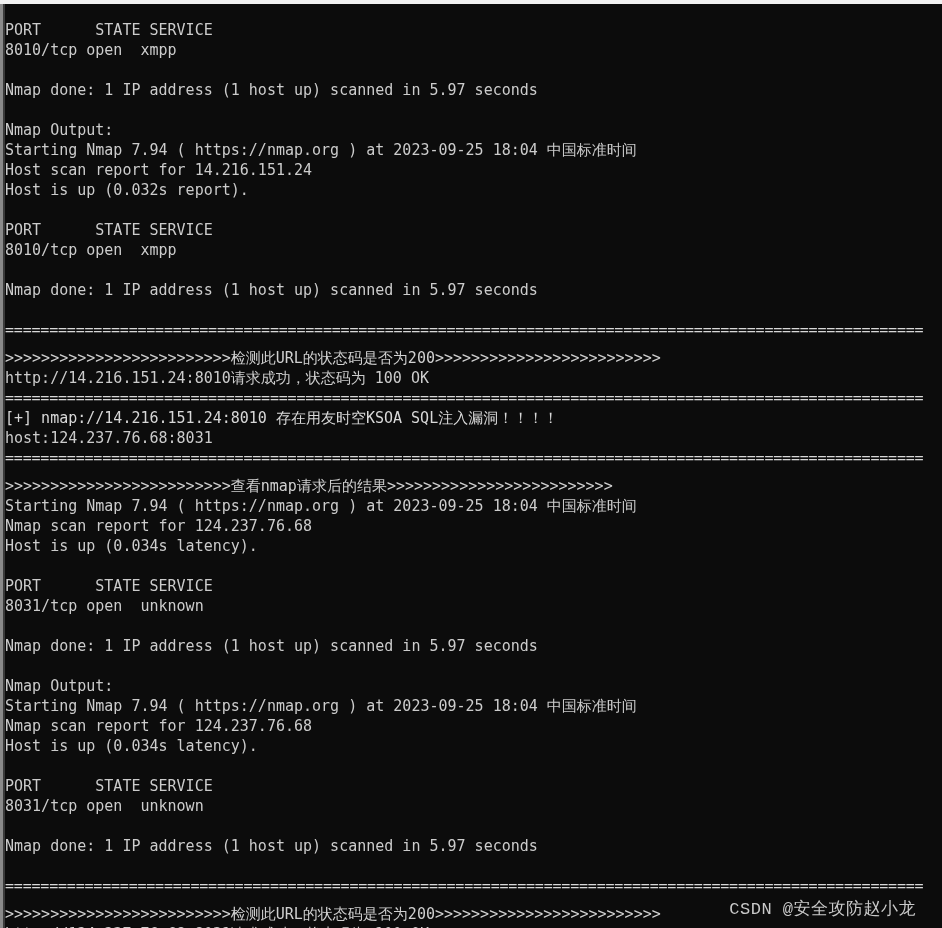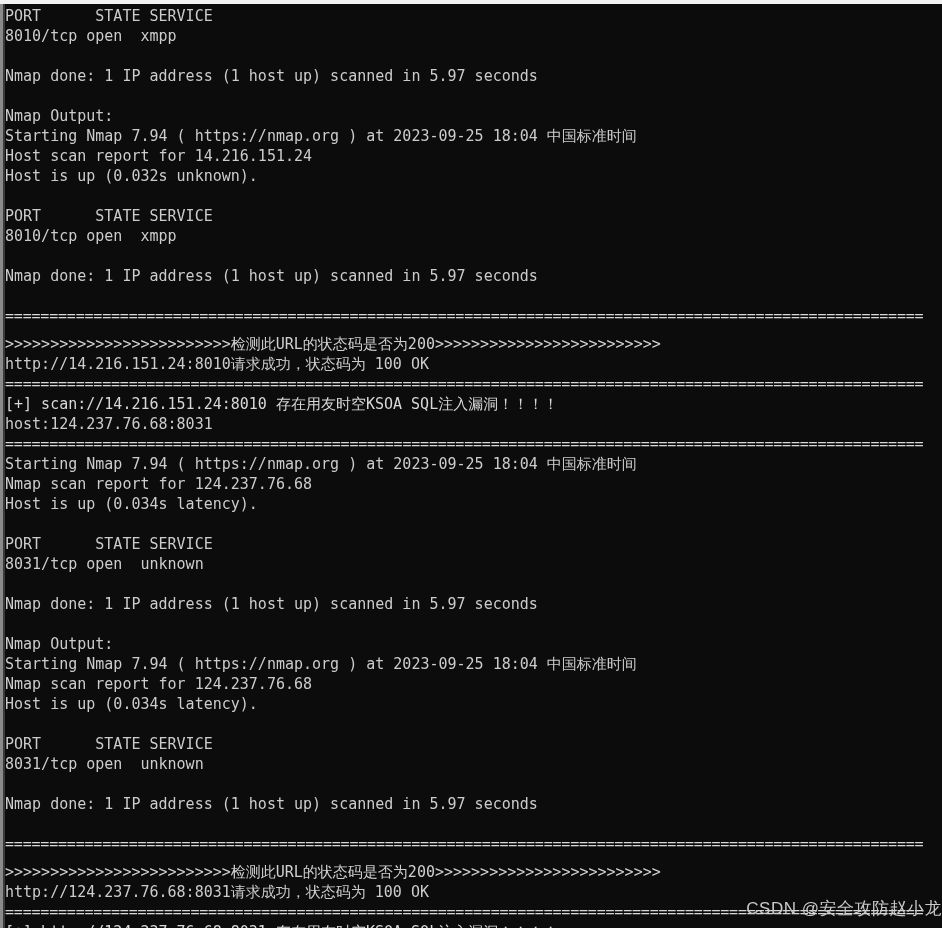--- a/index.html
+++ b/index.html
@@ -44,21 +44,21 @@
     left: 5px;
     width: 937px;
     height: 924px;
     overflow: hidden;
     font-family: "DejaVu Sans Mono", "Liberation Mono", monospace;
     font-size: 15px;
     line-height: 20px;
     letter-spacing: 0px;
     color: #cccccc;
     background: #0c0c0c;
-    padding-top: 2px;
+    padding-top: 16px;
     box-sizing: border-box;
   }
   .line {
     height: 20px;
     white-space: pre;
     overflow: hidden;
     font-family: "DejaVu Sans Mono", "Liberation Mono", monospace;
     font-size: 15px;
     line-height: 20px;
     color: #cccccc;
@@ -70,23 +70,23 @@
   }
   .line.banner {
     color: #d0d0d0;
     margin-top: 8px;
   }
   .line.finding {
     color: #d8d8d8;
   }
   #watermark {
     position: absolute;
-    right: 0;
+    right: 26px;
     bottom: 8px;
-    font-family: Liberation Sans, sans-serif;
+    font-family: Liberation Mono, monospace;
     font-size: 17px;
     color: #c9c9c9;
     letter-spacing: 0.5px;
     pointer-events: none;
   }
 </style>
 </head>
 <body>
 
 <div id="app">
@@ -97,34 +97,35 @@
 
   <div id="console">
       <div class="line text">PORT      STATE SERVICE</div>
       <div class="line text">8010/tcp open  xmpp</div>
       <div class="line blank">&nbsp;</div>
       <div class="line text">Nmap done: 1 IP address (1 host up) scanned in 5.97 seconds</div>
       <div class="line blank">&nbsp;</div>
       <div class="line text">Nmap Output:</div>
       <div class="line text">Starting Nmap 7.94 ( https://nmap.org ) at 2023-09-25 18:04 中国标准时间</div>
       <div class="line text">Host scan report for 14.216.151.24</div>
-      <div class="line text">Host is up (0.032s unknown).</div>
+      <div class="line text">Host is up (0.032s report).</div>
       <div class="line blank">&nbsp;</div>
       <div class="line text">PORT      STATE SERVICE</div>
       <div class="line text">8010/tcp open  xmpp</div>
       <div class="line blank">&nbsp;</div>
       <div class="line text">Nmap done: 1 IP address (1 host up) scanned in 5.97 seconds</div>
       <div class="line blank">&nbsp;</div>
       <div class="line sep">========================================================================================================</div>
       <div class="line banner">&gt;&gt;&gt;&gt;&gt;&gt;&gt;&gt;&gt;&gt;&gt;&gt;&gt;&gt;&gt;&gt;&gt;&gt;&gt;&gt;&gt;&gt;&gt;&gt;&gt;检测此URL的状态码是否为200&gt;&gt;&gt;&gt;&gt;&gt;&gt;&gt;&gt;&gt;&gt;&gt;&gt;&gt;&gt;&gt;&gt;&gt;&gt;&gt;&gt;&gt;&gt;&gt;&gt;</div>
       <div class="line text">http://14.216.151.24:8010请求成功，状态码为 100 OK</div>
       <div class="line sep">========================================================================================================</div>
-      <div class="line finding">[+] scan://14.216.151.24:8010 存在用友时空KSOA SQL注入漏洞！！！！</div>
+      <div class="line finding">[+] nmap://14.216.151.24:8010 存在用友时空KSOA SQL注入漏洞！！！！</div>
       <div class="line text">host:124.237.76.68:8031</div>
       <div class="line sep">========================================================================================================</div>
+      <div class="line banner">&gt;&gt;&gt;&gt;&gt;&gt;&gt;&gt;&gt;&gt;&gt;&gt;&gt;&gt;&gt;&gt;&gt;&gt;&gt;&gt;&gt;&gt;&gt;&gt;&gt;查看nmap请求后的结果&gt;&gt;&gt;&gt;&gt;&gt;&gt;&gt;&gt;&gt;&gt;&gt;&gt;&gt;&gt;&gt;&gt;&gt;&gt;&gt;&gt;&gt;&gt;&gt;&gt;</div>
       <div class="line text">Starting Nmap 7.94 ( https://nmap.org ) at 2023-09-25 18:04 中国标准时间</div>
       <div class="line text">Nmap scan report for 124.237.76.68</div>
       <div class="line text">Host is up (0.034s latency).</div>
       <div class="line blank">&nbsp;</div>
       <div class="line text">PORT      STATE SERVICE</div>
       <div class="line text">8031/tcp open  unknown</div>
       <div class="line blank">&nbsp;</div>
       <div class="line text">Nmap done: 1 IP address (1 host up) scanned in 5.97 seconds</div>
       <div class="line blank">&nbsp;</div>
       <div class="line text">Nmap Output:</div>

